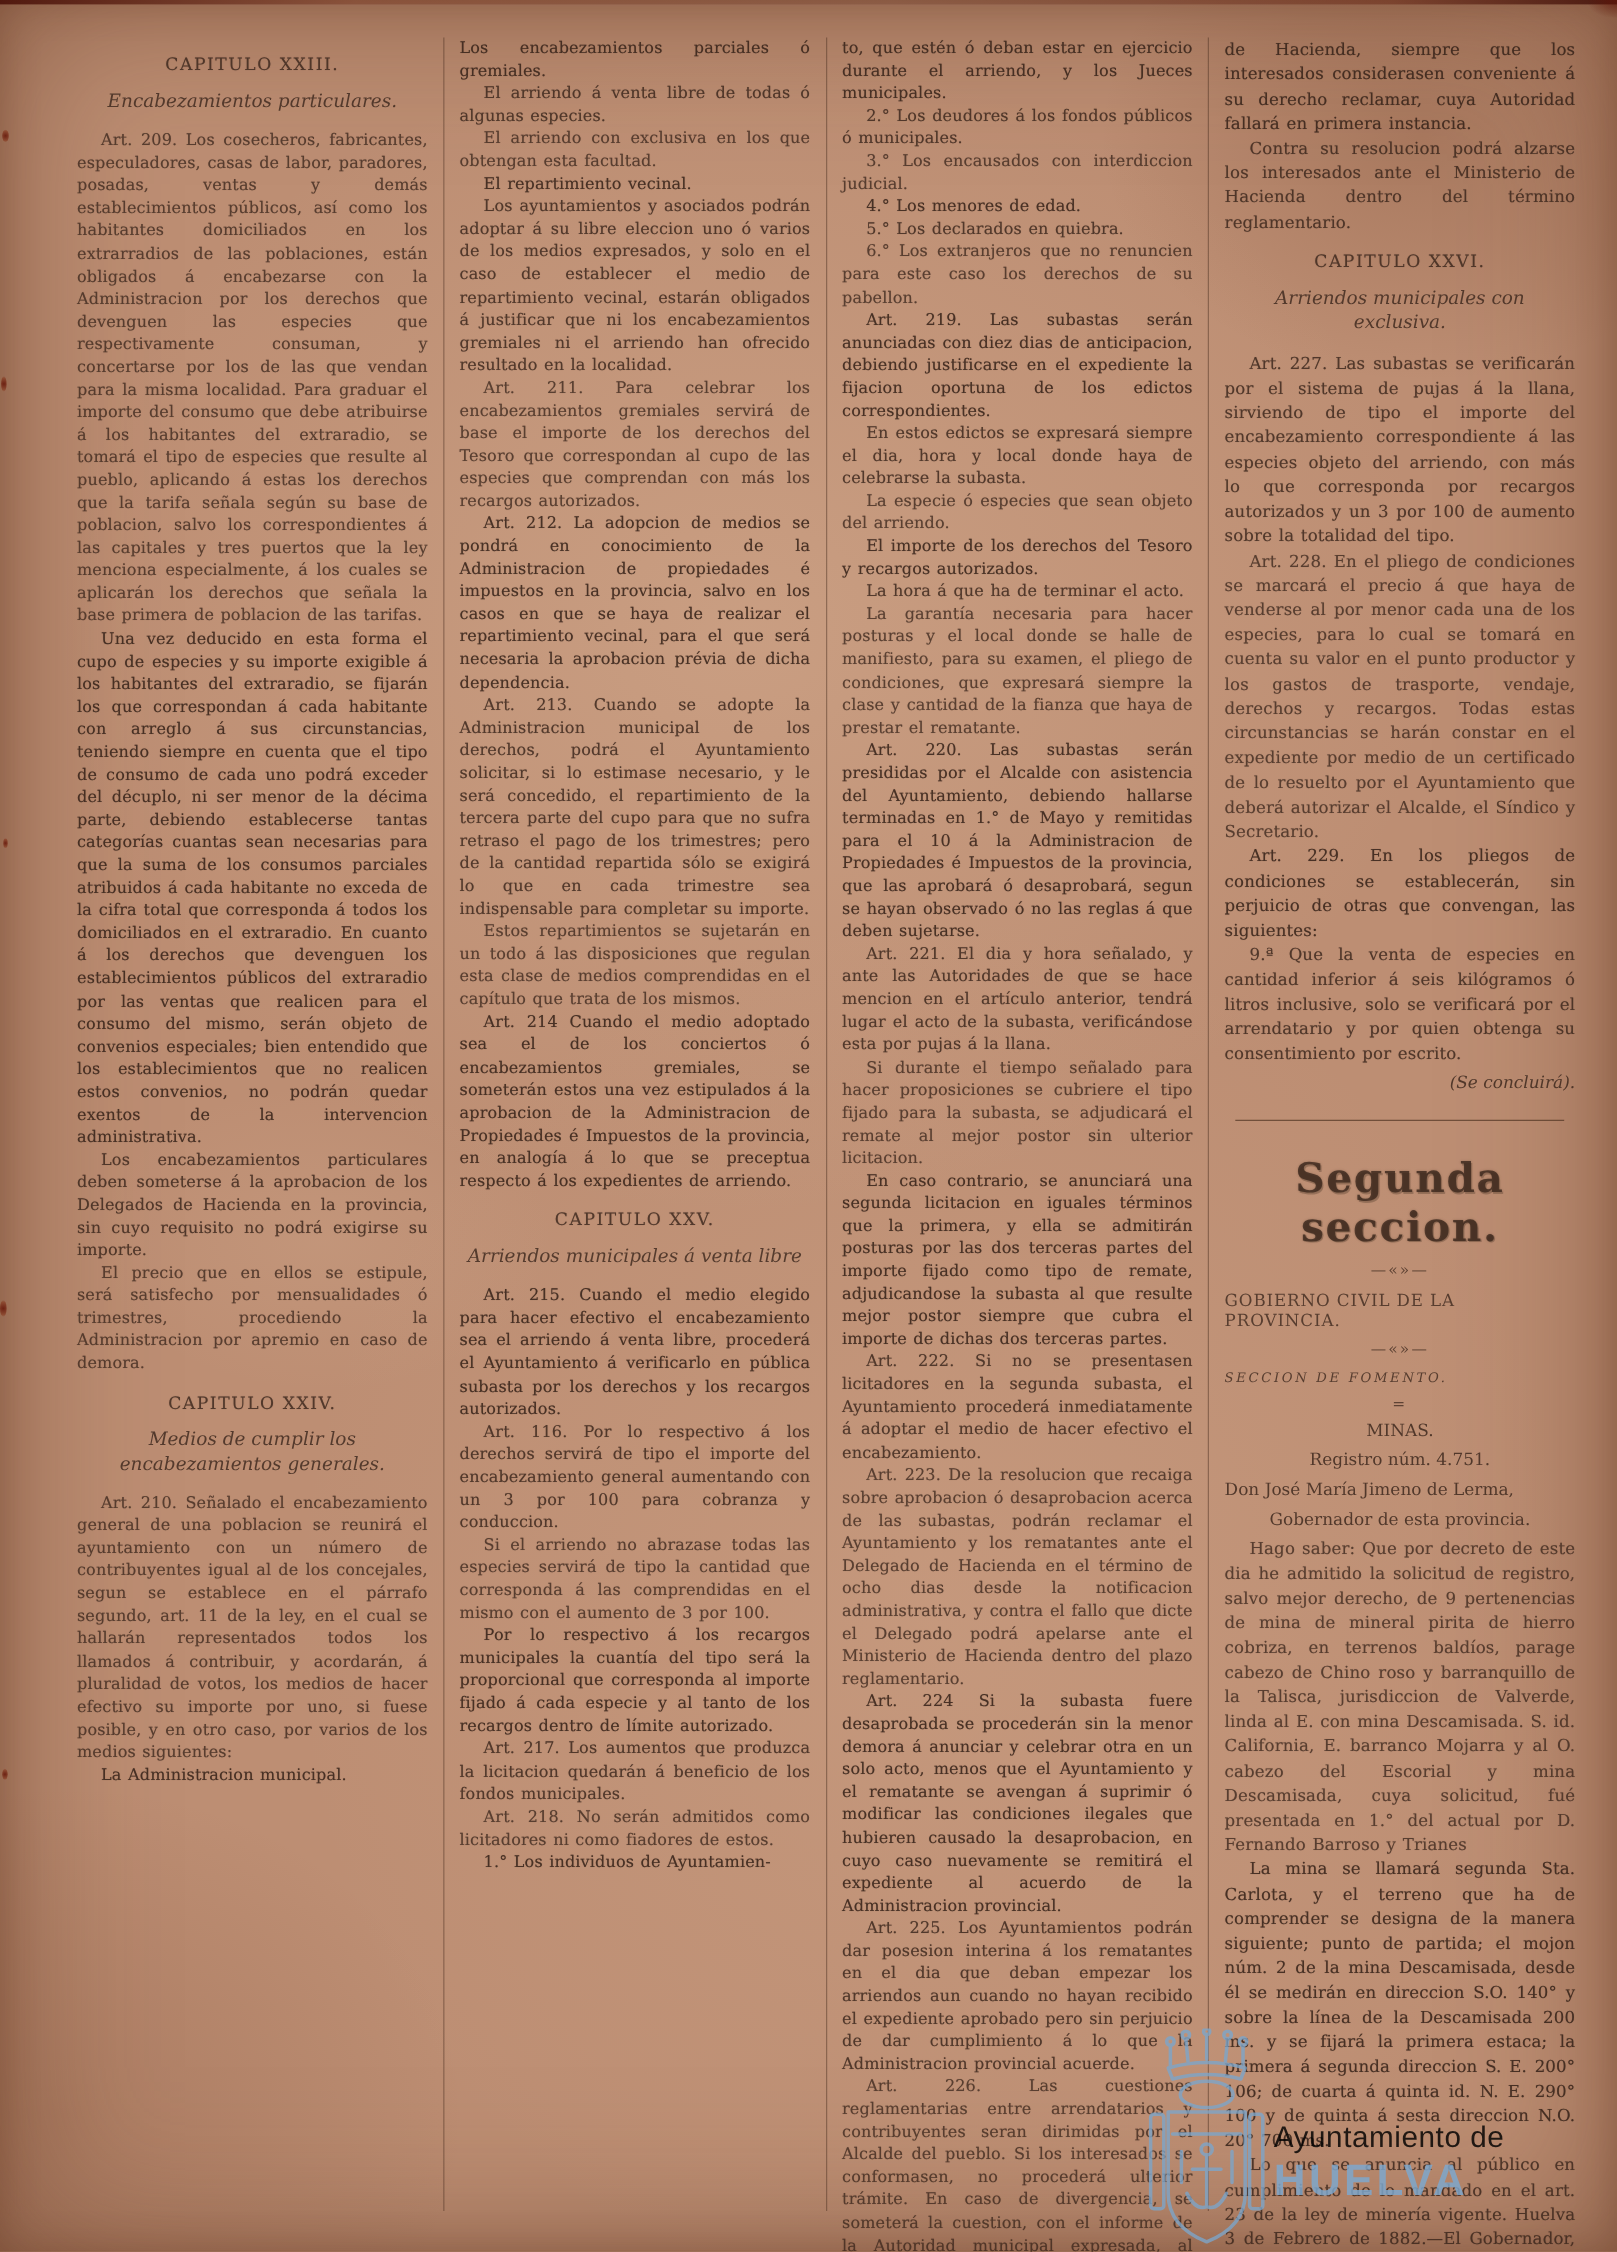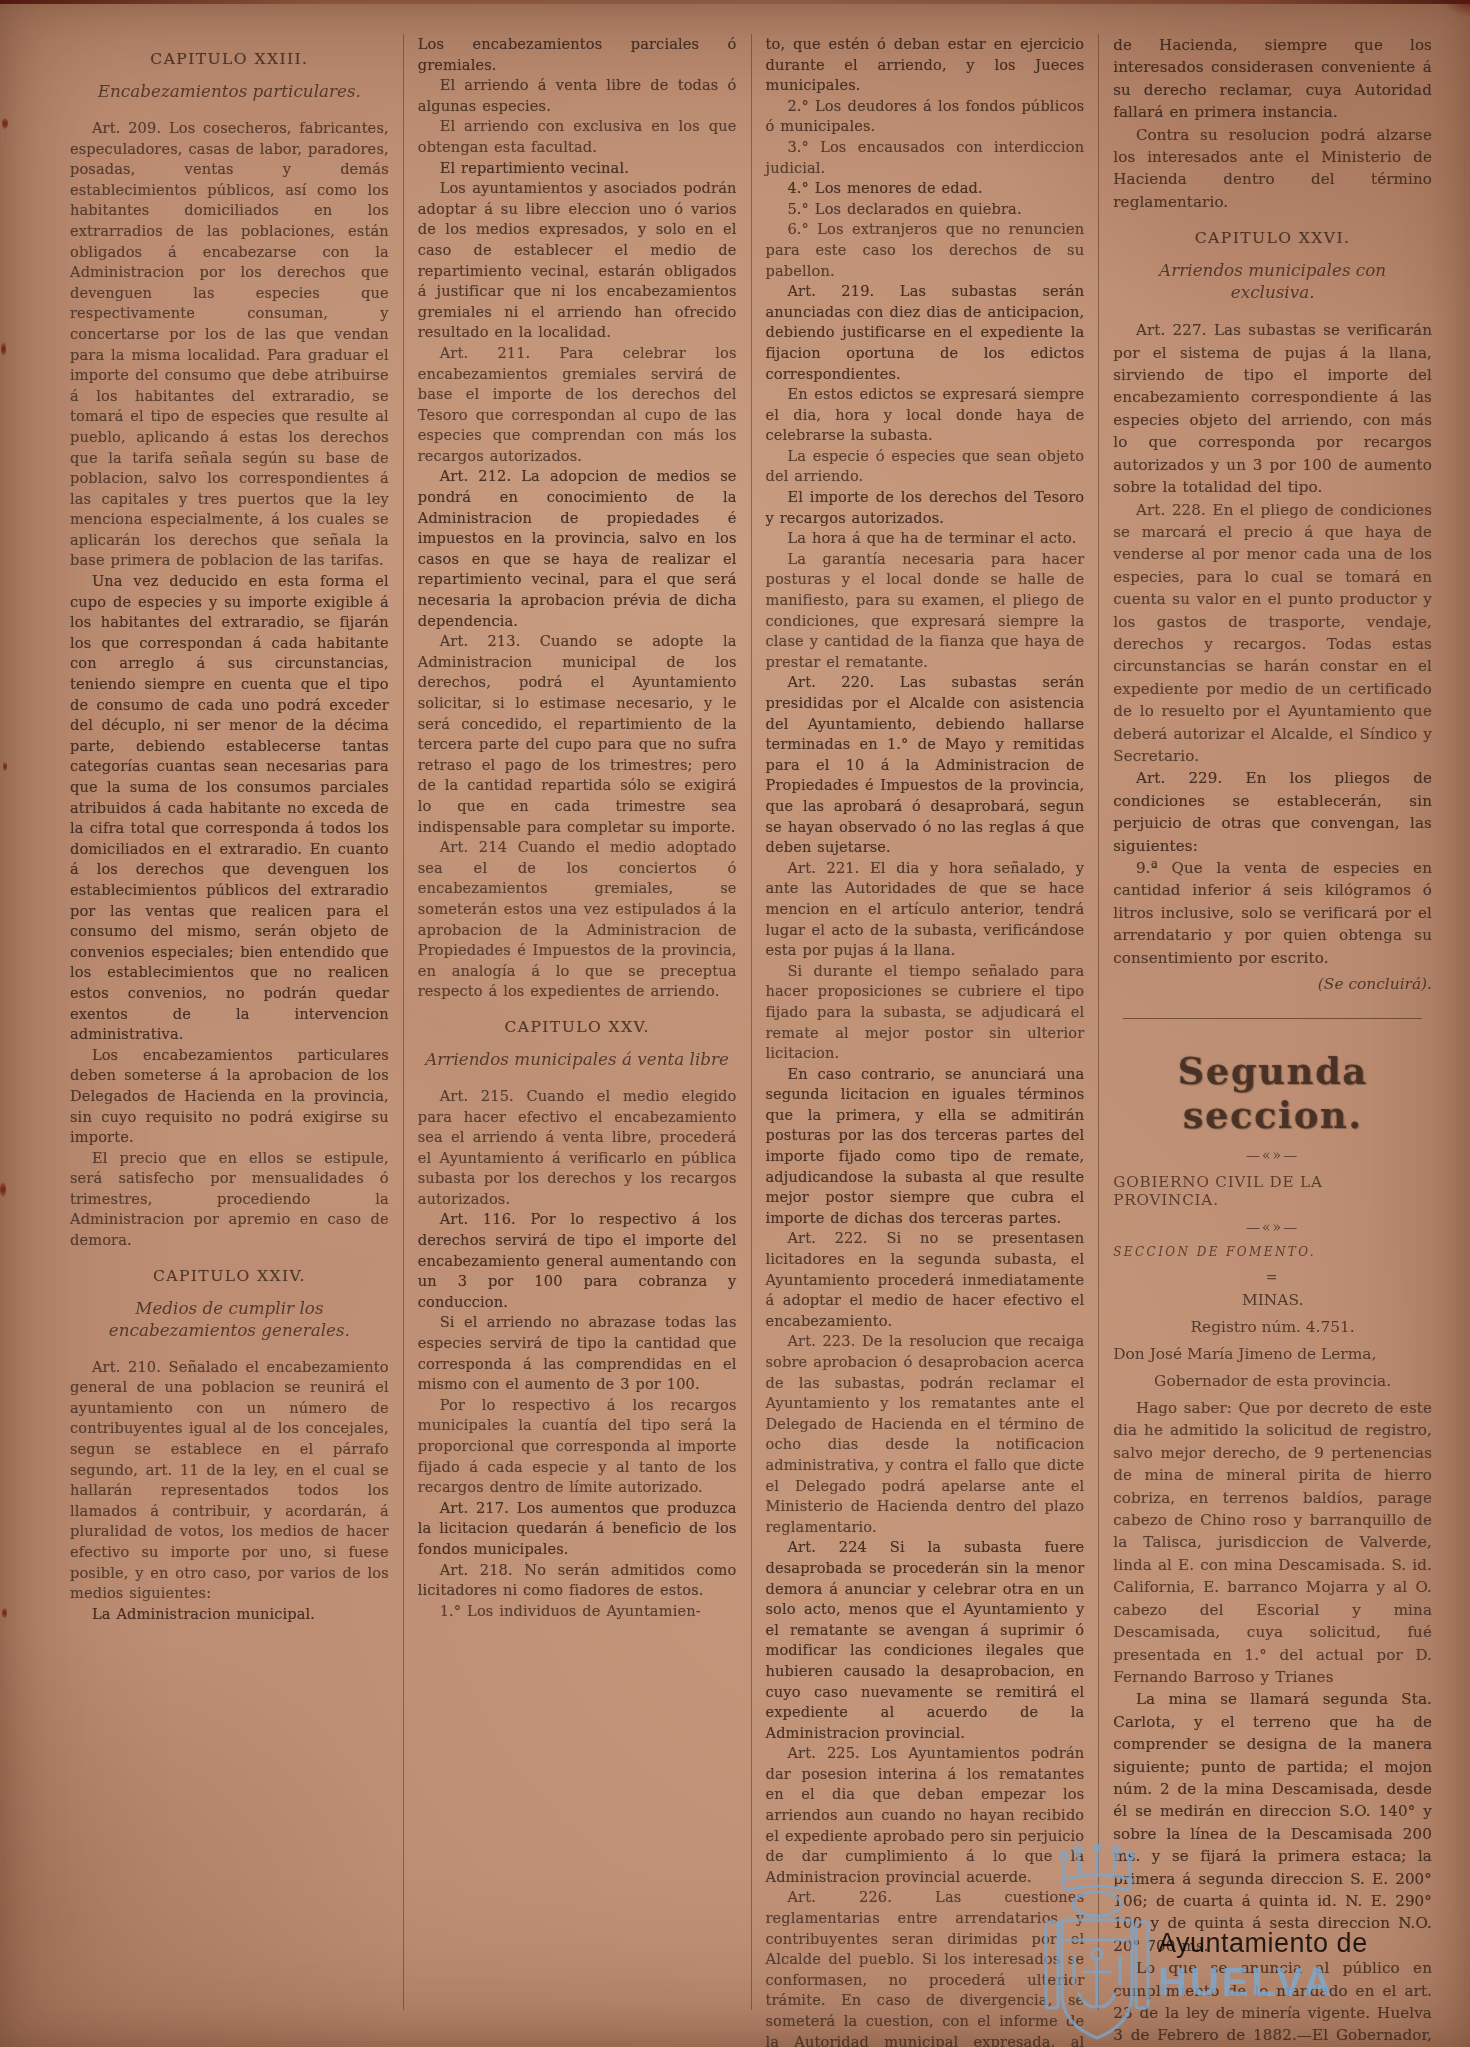--- a/index.html
+++ b/index.html
@@ -95,20 +95,21 @@
       </div>
       <div class="col">
         <p class="para noindent">Los encabezamientos parciales ó gremiales.</p>
         <p class="para">El arriendo á venta libre de todas ó algunas especies.</p>
         <p class="para">El arriendo con exclusiva en los que obtengan esta facultad.</p>
         <p class="para">El repartimiento vecinal.</p>
         <p class="para">Los ayuntamientos y asociados podrán adoptar á su libre eleccion uno ó varios de los medios expresados, y solo en el caso de establecer el medio de repartimiento vecinal, estarán obligados á justificar que ni los encabezamientos gremiales ni el arriendo han ofrecido resultado en la localidad.</p>
         <p class="para">Art. 211. Para celebrar los encabezamientos gremiales servirá de base el importe de los derechos del Tesoro que correspondan al cupo de las especies que comprendan con más los recargos autorizados.</p>
         <p class="para">Art. 212. La adopcion de medios se pondrá en conocimiento de la Administracion de propiedades é impuestos en la provincia, salvo en los casos en que se haya de realizar el repartimiento vecinal, para el que será necesaria la aprobacion prévia de dicha dependencia.</p>
         <p class="para">Art. 213. Cuando se adopte la Administracion municipal de los derechos, podrá el Ayuntamiento solicitar, si lo estimase necesario, y le será concedido, el repartimiento de la tercera parte del cupo para que no sufra retraso el pago de los trimestres; pero de la cantidad repartida sólo se exigirá lo que en cada trimestre sea indispensable para completar su importe.</p>
+        <p class="para">Estos repartimientos se sujetarán en un todo á las disposiciones que regulan esta clase de medios comprendidas en el capítulo que trata de los mismos.</p>
         <p class="para">Art. 214 Cuando el medio adoptado sea el de los conciertos ó encabezamientos gremiales, se someterán estos una vez estipulados á la aprobacion de la Administracion de Propiedades é Impuestos de la provincia, en analogía á lo que se preceptua respecto á los expedientes de arriendo.</p>
         <div class="chapter">CAPITULO XXV.</div>
         <div class="hitalic">Arriendos municipales á venta libre</div>
         <p class="para">Art. 215. Cuando el medio elegido para hacer efectivo el encabezamiento sea el arriendo á venta libre, procederá el Ayuntamiento á verificarlo en pública subasta por los derechos y los recargos autorizados.</p>
         <p class="para">Art. 116. Por lo respectivo á los derechos servirá de tipo el importe del encabezamiento general aumentando con un 3 por 100 para cobranza y conduccion.</p>
         <p class="para">Si el arriendo no abrazase todas las especies servirá de tipo la cantidad que corresponda á las comprendidas en el mismo con el aumento de 3 por 100.</p>
         <p class="para">Por lo respectivo á los recargos municipales la cuantía del tipo será la proporcional que corresponda al importe fijado á cada especie y al tanto de los recargos dentro de límite autorizado.</p>
         <p class="para">Art. 217. Los aumentos que produzca la licitacion quedarán á beneficio de los fondos municipales.</p>
         <p class="para">Art. 218. No serán admitidos como licitadores ni como fiadores de estos.</p>
         <p class="para">1.° Los individuos de Ayuntamien-</p>

